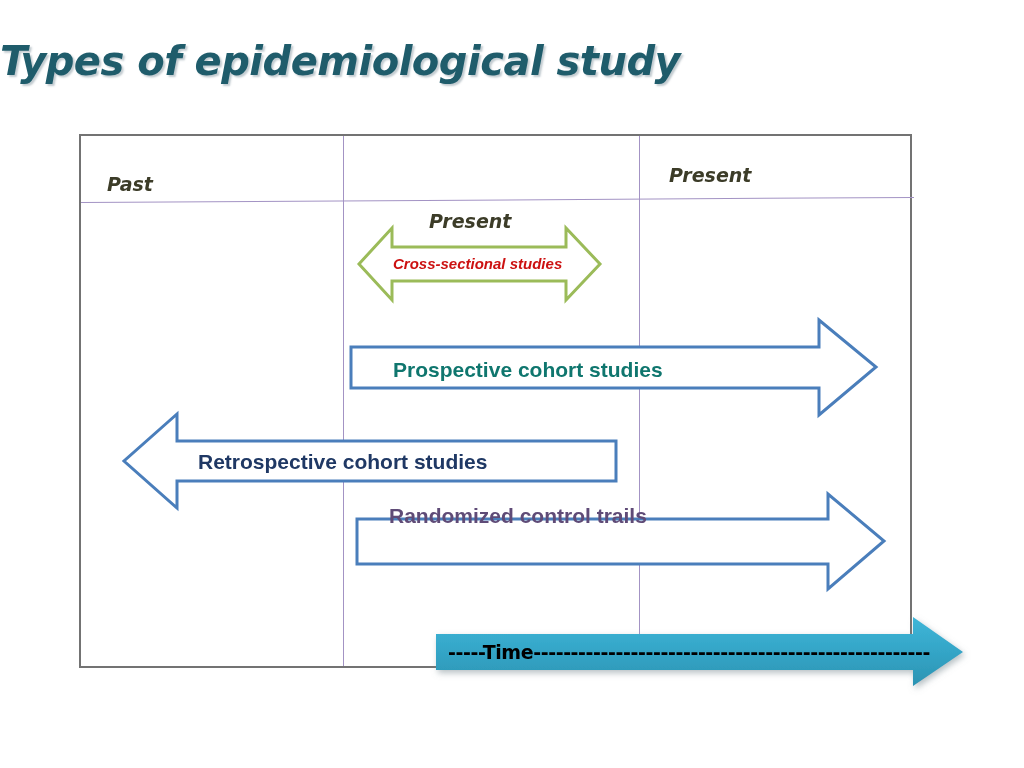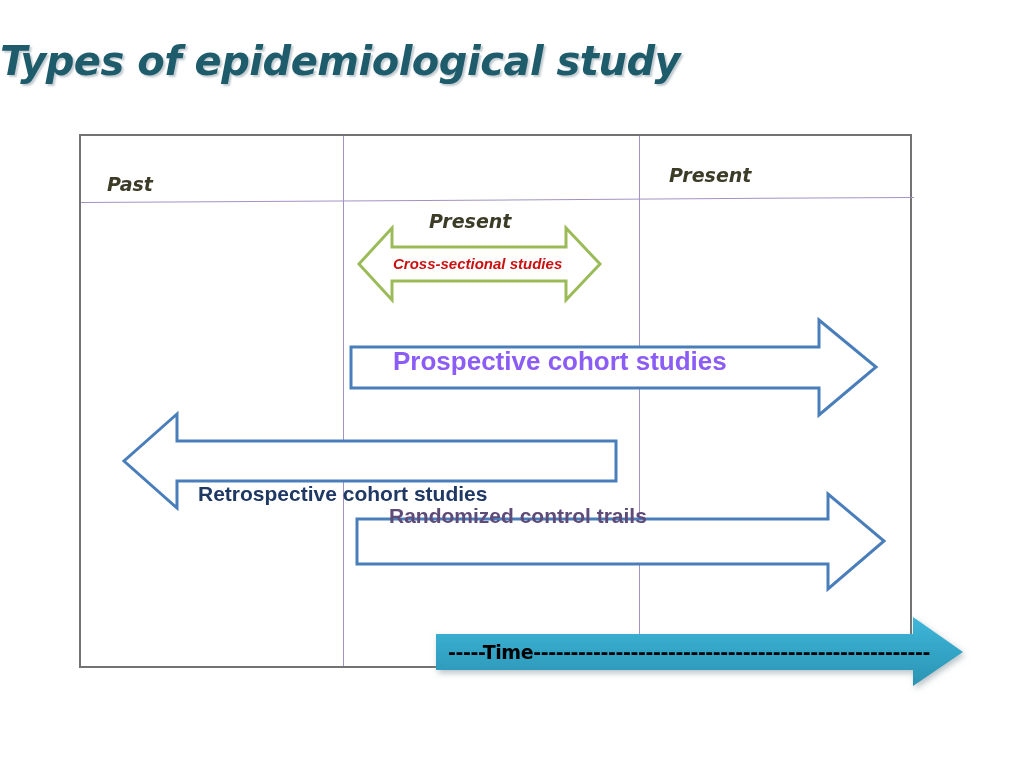--- a/index.html
+++ b/index.html
@@ -97,30 +97,29 @@
   }
   #caption-cross {
     left: 393px;
     top: 255px;
     font-size: 15px;
     font-style: italic;
     color: #CC1111;
   }
   #caption-prospective {
     left: 393px;
-    top: 346px;
-    font-size: 26px;
-    color: #8b5cf6;
+    top: 358px;
+    font-size: 21px;
+    color: #0f766e;
   }
   #caption-retrospective {
     left: 198px;
     top: 450px;
     font-size: 21px;
     color: #1F3864;
-    margin-top: 32px;
   }
   #caption-rct {
     left: 389px;
     top: 504px;
     font-size: 21px;
     color: #5F4B77;
   }
 
   
   #time-caption {

